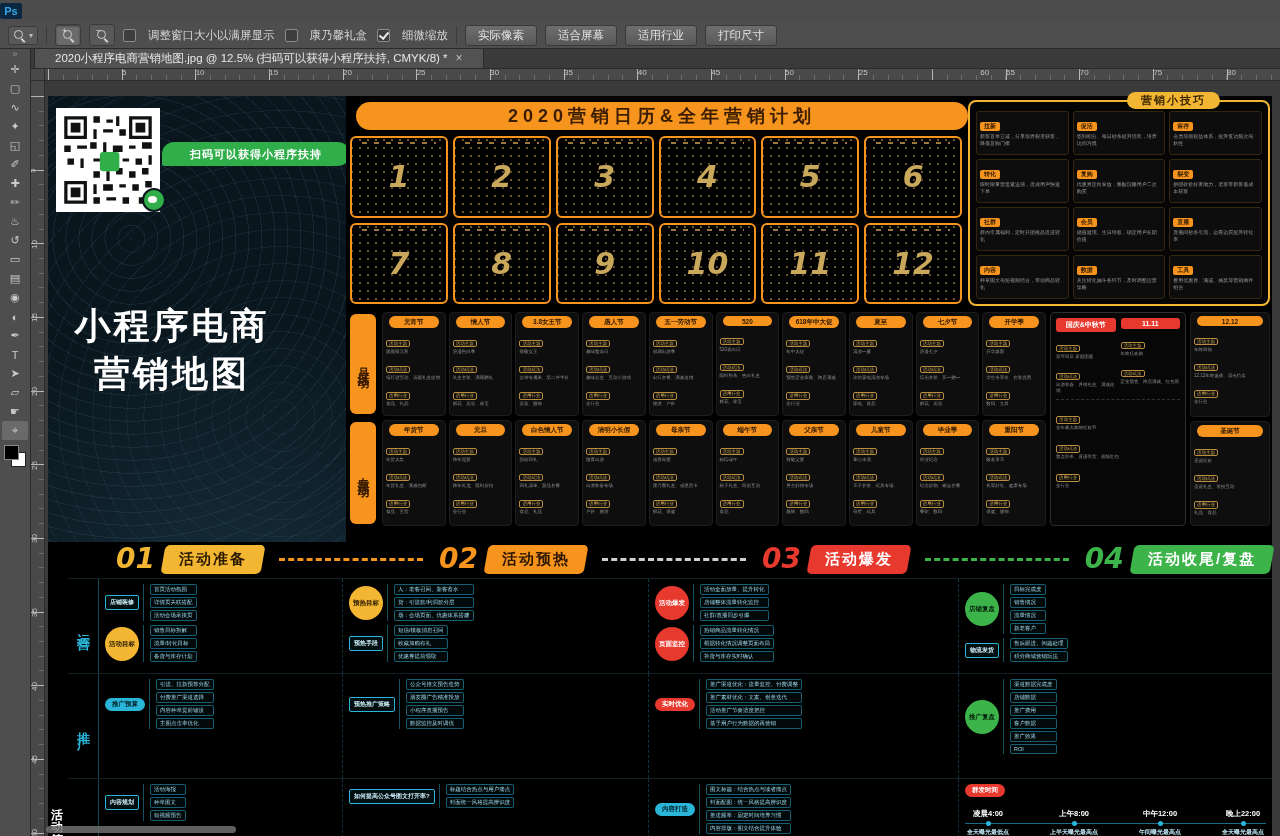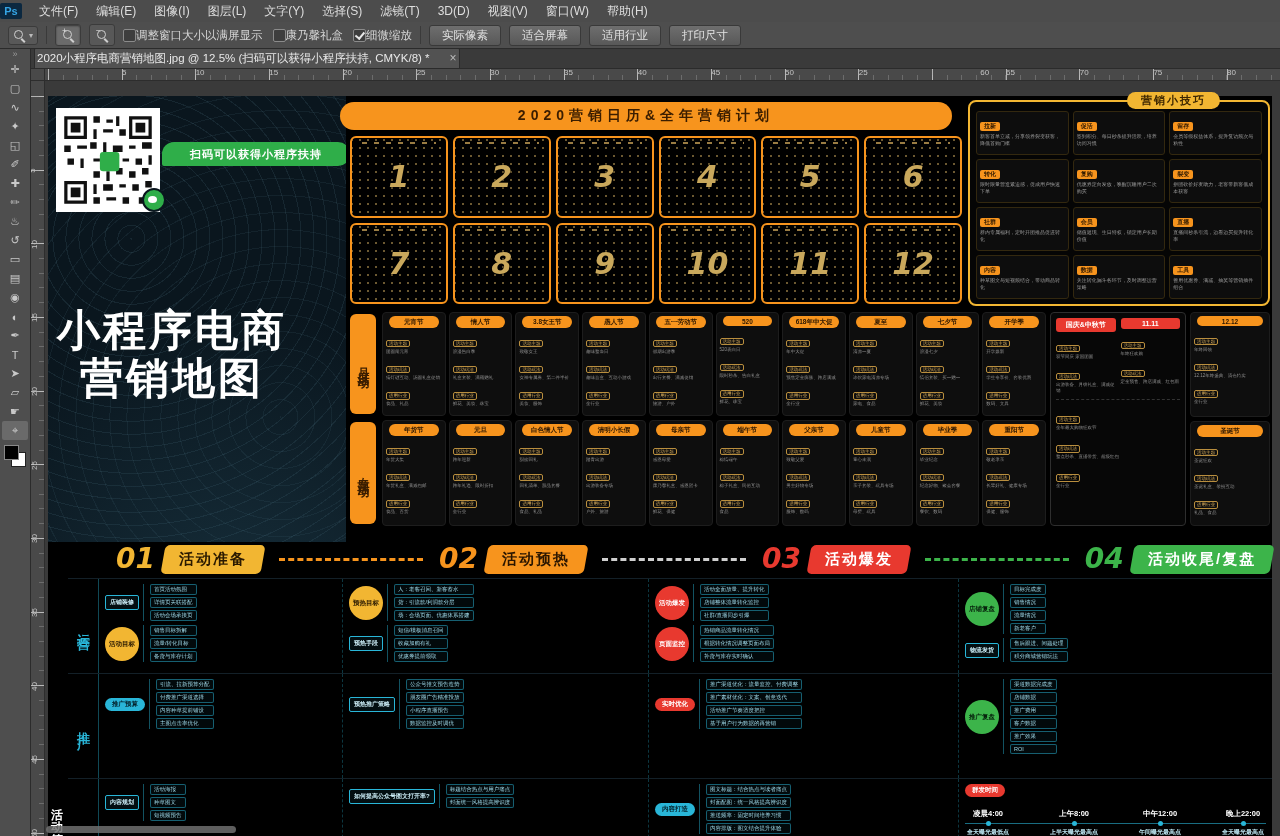--- a/index.html
+++ b/index.html
@@ -19,32 +19,32 @@
   .tool-preset{display:flex;align-items:center;gap:3px;padding:2px 4px;border:1px solid #3b3b3b;border-radius:3px;background:#585858;}
   .drop{font-size:8px;color:#bbb;}
   .zoombtn{width:24px;height:20px;border:1px solid #3b3b3b;border-radius:3px;background:#585858;
            display:flex;align-items:center;justify-content:center;position:relative;}
   .zoombtn.active{background:#6b6b6b;box-shadow:inset 0 1px 2px rgba(0,0,0,.5);}
   .mag{position:relative;width:13px;height:13px;display:inline-block;}
   .mag::before{content:"";position:absolute;left:1px;top:1px;width:7px;height:7px;border:1.5px solid #cfcfcf;border-radius:50%;}
   .mag::after{content:"";position:absolute;left:9px;top:9px;width:5px;height:1.5px;background:#cfcfcf;transform:rotate(45deg);transform-origin:0 0;}
   .mag-sign{position:absolute;left:6px;top:1px;font-size:8px;color:#e2e2e2;}
   #opt-checks{display:flex;gap:10px;}
-  .opt-check{display:flex;align-items:center;gap:0;color:#d6d6d6;}
+  .opt-check{display:flex;align-items:center;gap:12px;color:#d6d6d6;}
   .cbx{width:11px;height:11px;border:1px solid #8b8b8b;background:#3e3e3e;display:inline-block;position:relative;border-radius:2px;}
   .cbx.on::after{content:"";position:absolute;left:2.5px;top:0;width:3.5px;height:7px;border:solid #e8e8e8;border-width:0 2px 2px 0;transform:rotate(40deg);}
   #opt-buttons{display:flex;}
   .opt-btn{background:linear-gradient(#6e6e6e,#585858);border:1px solid #393939;border-radius:3px;color:#e2e2e2;
            font-size:11.5px;padding:2px 12px;margin-right:8px;font-family:inherit;}
   .vsep{width:1px;height:18px;background:#3a3a3a;}
 
   .tabbar{position:absolute;top:48px;left:30px;right:0;height:20px;background:#3a3a3a;border-bottom:1px solid #2b2b2b;
           display:flex;align-items:flex-end;z-index:25;}
-  .tab{display:flex;align-items:center;gap:20px;background:#525252;border:1px solid #2b2b2b;border-bottom:none;
-       padding:2px 2px;font-size:11.5px;color:#e8e8e8;height:16px;border-radius:3px 3px 0 0;margin-left:4px;white-space:nowrap;}
+  .tab{display:flex;align-items:center;gap:8px;background:#525252;border:1px solid #2b2b2b;border-bottom:none;
+       padding:2px 20px;font-size:11.5px;color:#e8e8e8;height:16px;border-radius:3px 3px 0 0;margin-left:4px;white-space:nowrap;}
   .tab-close{color:#bbb;font-size:12px;}
 
   .toolbar{position:absolute;left:0;top:48px;width:30px;bottom:0;background:#4e4e4e;border-right:1px solid #2b2b2b;
            display:flex;flex-direction:column;align-items:center;z-index:25;}
   .tools-head{height:12px;color:#9a9a9a;font-size:9px;line-height:12px;}
   #tools{display:flex;flex-direction:column;align-items:center;}
   .tool{width:26px;height:19px;display:flex;align-items:center;justify-content:center;color:#c9c9c9;font-size:11px;}
   .tool.active{background:#6a6a6a;border-radius:2px;}
   .swatches{position:relative;width:22px;height:22px;margin:5px auto 0;}
   .sw-b{position:absolute;right:0;bottom:0;width:13px;height:13px;background:#fff;border:1px solid #222;}
@@ -74,25 +74,25 @@
       repeating-radial-gradient(circle at 78% 72%,rgba(110,160,180,.09) 0 1px,transparent 1px 17px),#0a161e;}
   .qr{position:absolute;left:8px;top:12px;width:104px;height:104px;background:#fff;padding:5px;box-sizing:border-box;}
   .wechat{position:absolute;left:94px;top:92px;width:20px;height:20px;border-radius:50%;background:#2fae49;border:2px solid #0a161e;}
   .wechat::before{content:"";position:absolute;left:4px;top:6px;width:9px;height:7px;border-radius:50%;background:#fff;}
   .qr-pill{position:absolute;left:114px;top:46px;width:188px;height:24px;background:#2fae49;border-radius:12px 12px 12px 2px;
            color:#fff;font-size:11px;font-weight:bold;display:flex;align-items:center;justify-content:center;letter-spacing:1px;}
   .year{position:absolute;left:0;top:112px;width:298px;text-align:center;font-size:82px;font-weight:900;line-height:1;letter-spacing:2px;
         font-family:"DejaVu Sans",sans-serif;
         background:repeating-linear-gradient(180deg,#d96a3a 0 6px,#7a4a35 6px 10px,#4a86a6 10px 16px,#e8e0cf 16px 21px,#a63d36 21px 27px,#2c5f7e 27px 32px);
         -webkit-background-clip:text;background-clip:text;color:transparent;}
-  .ptitle{position:absolute;left:0;width:248px;text-align:center;color:#fff;font-weight:900;font-size:43px;letter-spacing:3px;}
+  .ptitle{position:absolute;left:0;width:248px;text-align:center;color:#fff;font-weight:900;font-size:36px;letter-spacing:3px;}
   .t1{top:206px;}.t2{top:254px;}
 
-  .cal-banner{position:absolute;left:292px;top:6px;width:612px;height:28px;background:#f7941d;border-radius:14px;
-              color:#3a1d00;font-weight:800;font-size:14px;letter-spacing:5px;display:flex;align-items:center;justify-content:center;}
+  .cal-banner{position:absolute;left:308px;top:6px;width:612px;height:28px;background:#f7941d;border-radius:14px;
+              color:#3a1d00;font-weight:800;font-size:18px;letter-spacing:5px;display:flex;align-items:center;justify-content:center;}
   .months{position:absolute;left:302px;top:40px;width:612px;height:168px;display:grid;
           grid-template-rows:repeat(2,1fr);grid-template-columns:repeat(6,1fr);gap:5px;}
   .month{position:relative;border:2px solid #f7941d;border-radius:6px;display:flex;align-items:center;justify-content:center;
          background-image:radial-gradient(circle,#6f5c33 0.7px,transparent 0.9px);background-size:8px 8px;background-position:4px 14px;}
   .month::before{content:"";position:absolute;top:4px;left:10px;right:10px;height:2px;
                  background:repeating-linear-gradient(90deg,#9a7c43 0 5px,transparent 5px 12px);}
   .month-num{font-size:30px;font-weight:800;font-style:italic;color:#c9a85c;font-family:"DejaVu Sans",sans-serif;text-shadow:0 0 3px rgba(0,0,0,.9);}
 
   .tips{position:absolute;left:920px;top:4px;width:302px;height:206px;border:2px solid #f2b632;border-radius:8px;background:#050505;box-sizing:border-box;}
   .tips-title{position:absolute;top:-10px;right:48px;background:#f2b632;color:#3c2600;font-size:11px;font-weight:800;
@@ -162,33 +162,20 @@
   .tl-dot{width:5px;height:5px;border-radius:50%;background:#29b6d8;}
   .tl-note{color:#bfe9f5;font-weight:700;font-size:6px;text-align:center;max-width:66px;}
 </style>
 </head>
 <body>
 
 <div class="app">
 
   <div class="menubar">
     <div class="pslogo">Ps</div>
-    <div class="menu-items" id="menu-items">
-        <span class="menu-item">文件(F)</span>
-        <span class="menu-item">编辑(E)</span>
-        <span class="menu-item">图像(I)</span>
-        <span class="menu-item">图层(L)</span>
-        <span class="menu-item">文字(Y)</span>
-        <span class="menu-item">选择(S)</span>
-        <span class="menu-item">滤镜(T)</span>
-        <span class="menu-item">3D(D)</span>
-        <span class="menu-item">视图(V)</span>
-        <span class="menu-item">窗口(W)</span>
-        <span class="menu-item">帮助(H)</span>
-      </div>
   </div>
 
   <div class="optionsbar">
     <div class="tool-preset">
       <span class="mag"></span>
       <span class="drop">▾</span>
     </div>
     <span class="vsep"></span>
     <div class="zoombtn active">
       <span class="mag"></span>

